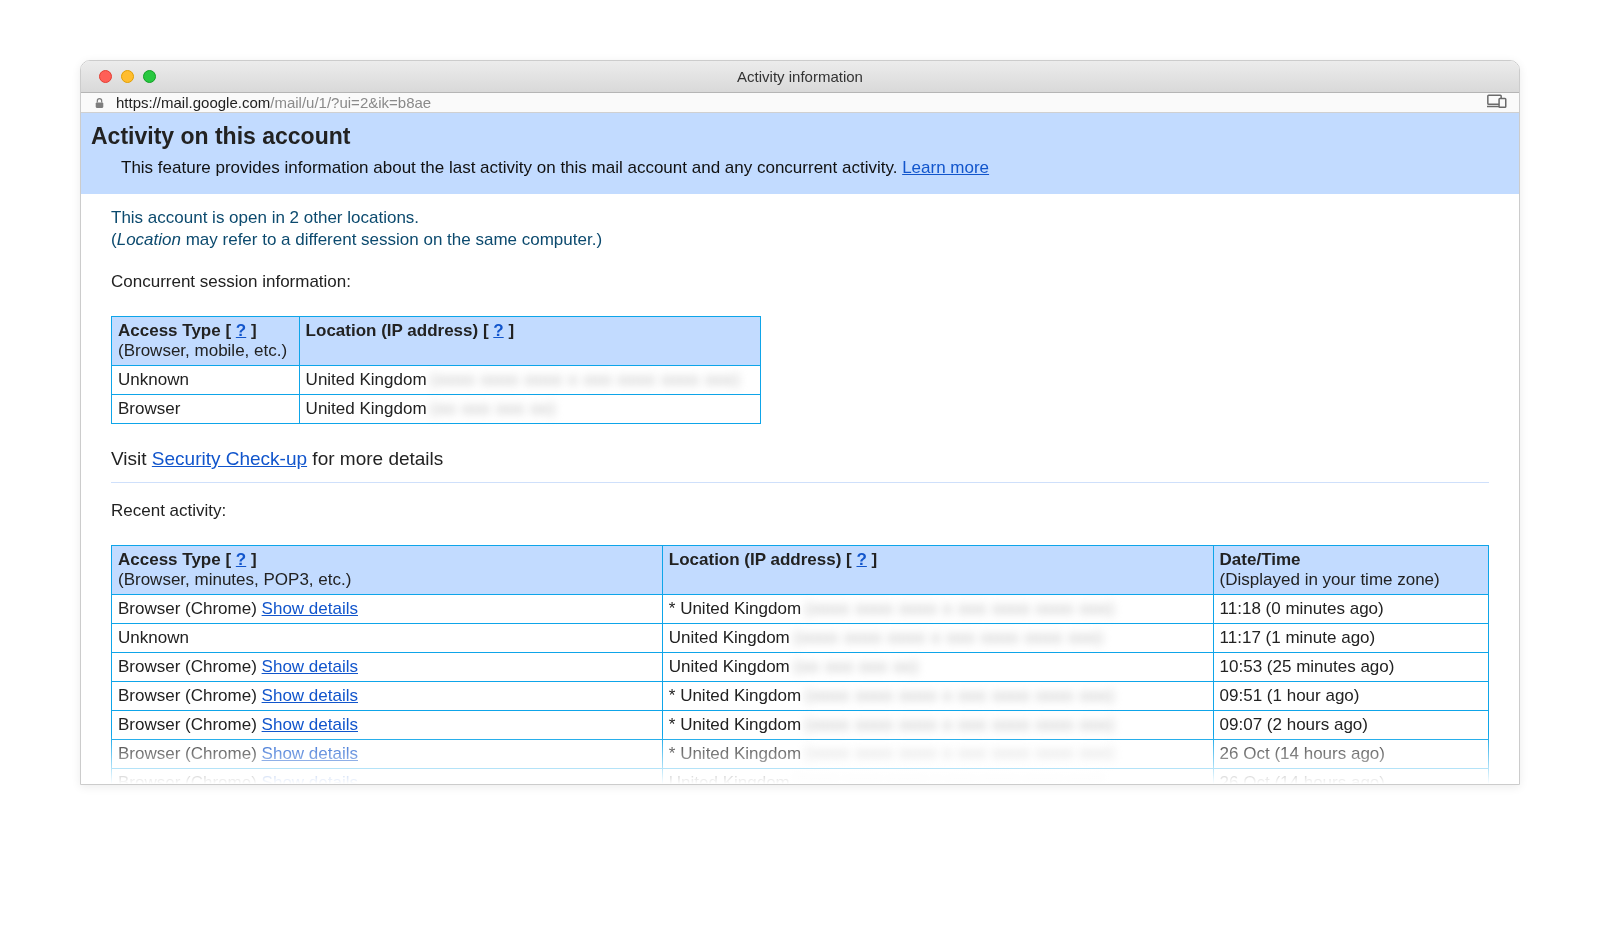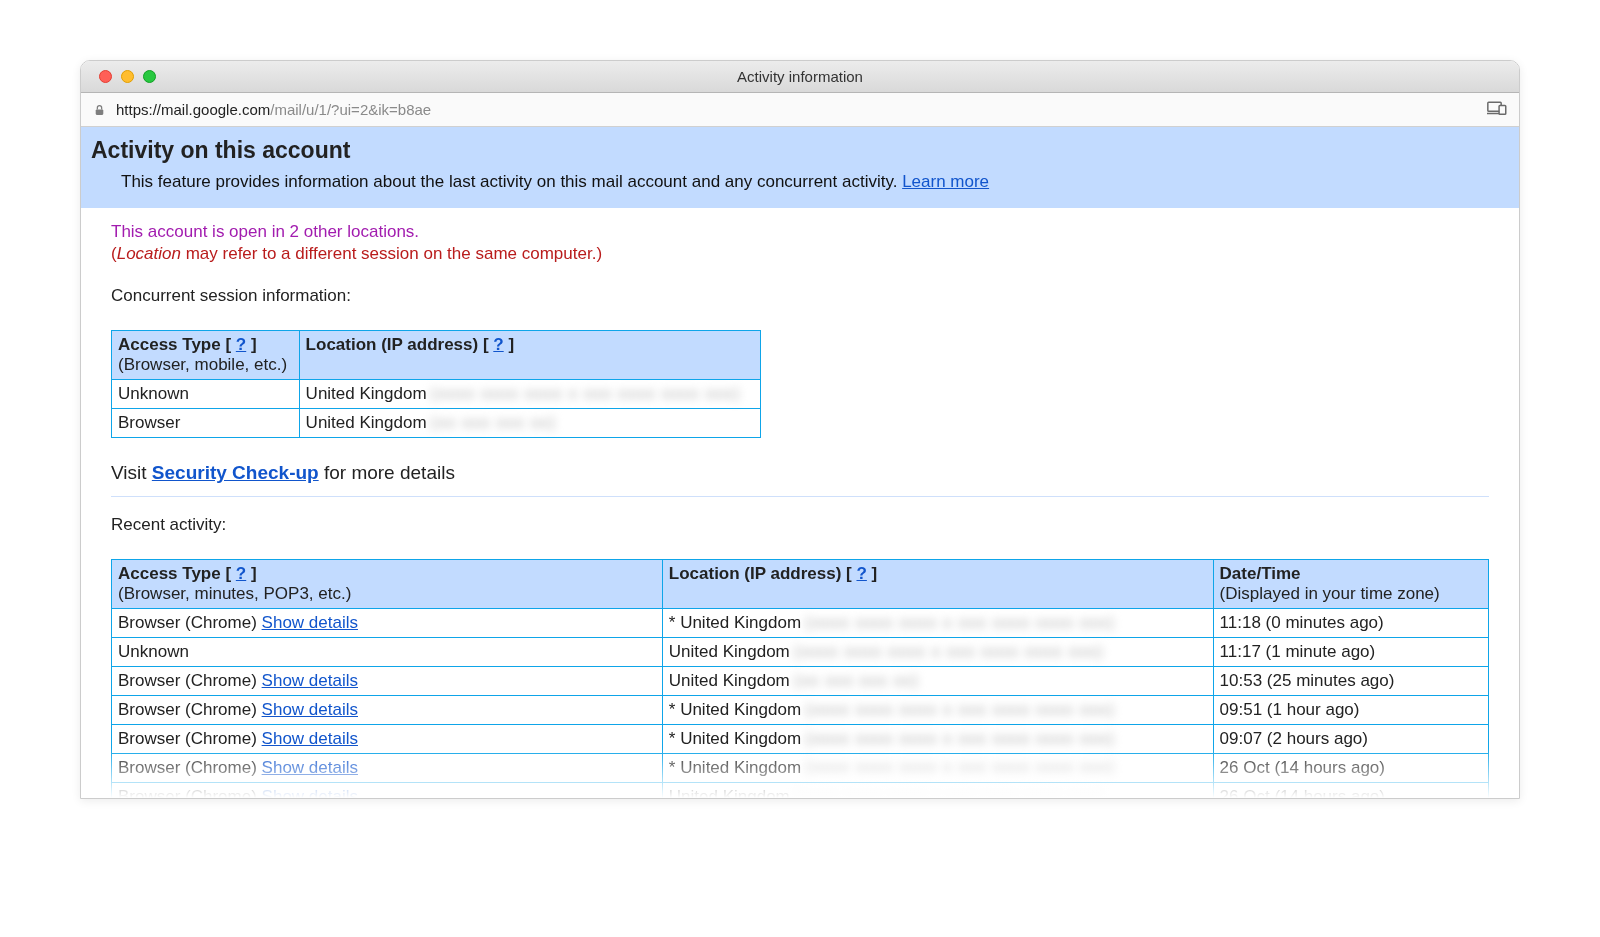--- a/index.html
+++ b/index.html
@@ -35,21 +35,21 @@
     .window-title {
       position: absolute;
       left: 0; right: 0;
       text-align: center;
       font-size: 15px;
       color: #333;
       pointer-events: none;
     }
     
     .url-bar {
-      height: 34px;
+      height: 20px;
       background: #fafafa;
       border-bottom: 1px solid #d0d0d0;
       display: flex;
       align-items: center;
       padding: 0 12px;
       gap: 10px;
       font-size: 15px;
     }
     .lock-icon { display: inline-flex; align-items: center; color: #7e7e7e; }
     .url-text { color: #222; white-space: nowrap; }
@@ -73,26 +73,26 @@
     }
     .banner-desc a { color: #1155cc; text-decoration: underline; }
     .content {
       background: #fff;
       padding: 14px 30px 0 30px;
       height: 590px;
       overflow: hidden;
     }
     .open-locations {
       font-size: 17px;
-      color: #a21caf;
+      color: #0c4a6e;
       margin-bottom: 2px;
     }
     .location-note {
       font-size: 17px;
-      color: #b91c1c;
+      color: #0c4a6e;
       margin-bottom: 22px;
     }
     .location-note .italic { font-style: italic; }
     .section-label {
       font-weight: normal;
       font-size: 17px;
       margin-bottom: 24px;
     }
     table {
       border-collapse: collapse;
@@ -123,21 +123,21 @@
       filter: blur(4px);
       -webkit-filter: blur(4px);
       padding-left: 4px;
       letter-spacing: 1px;
       user-select: none;
     }
     .visit-line {
       font-size: 19px;
       margin-bottom: 12px;
     }
-    .visit-line a { color: #1155cc; text-decoration: underline; font-weight: bold; }
+    .visit-line a { color: #1155cc; text-decoration: underline; }
     .hr {
       border: none;
       border-top: 1px solid #cfe0fb;
       margin-bottom: 18px;
     }
     .recent col.c1 { width: 40%; }
     .recent col.c2 { width: 40%; }
     .recent col.c3 { width: 20%; }
     .fade-out {
       position: absolute;

